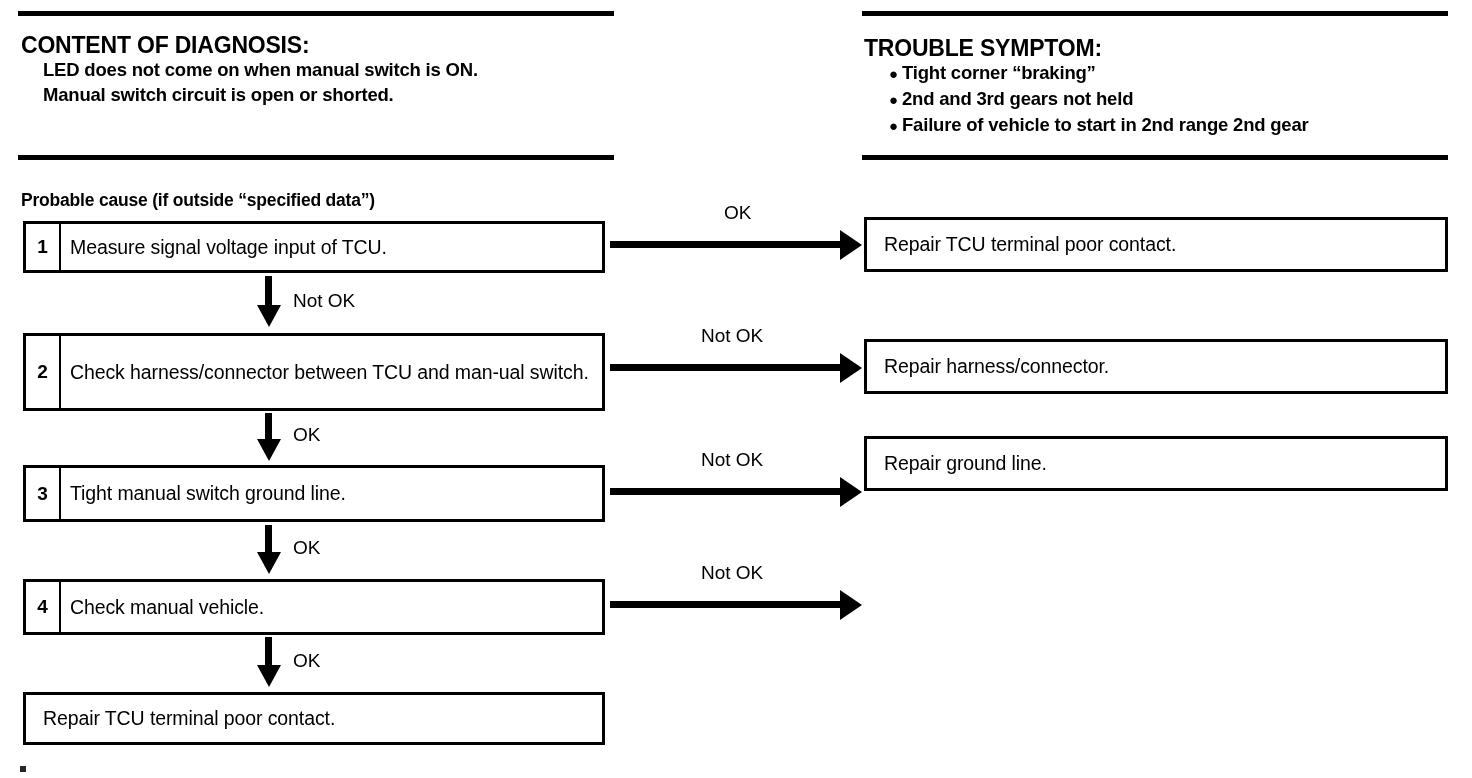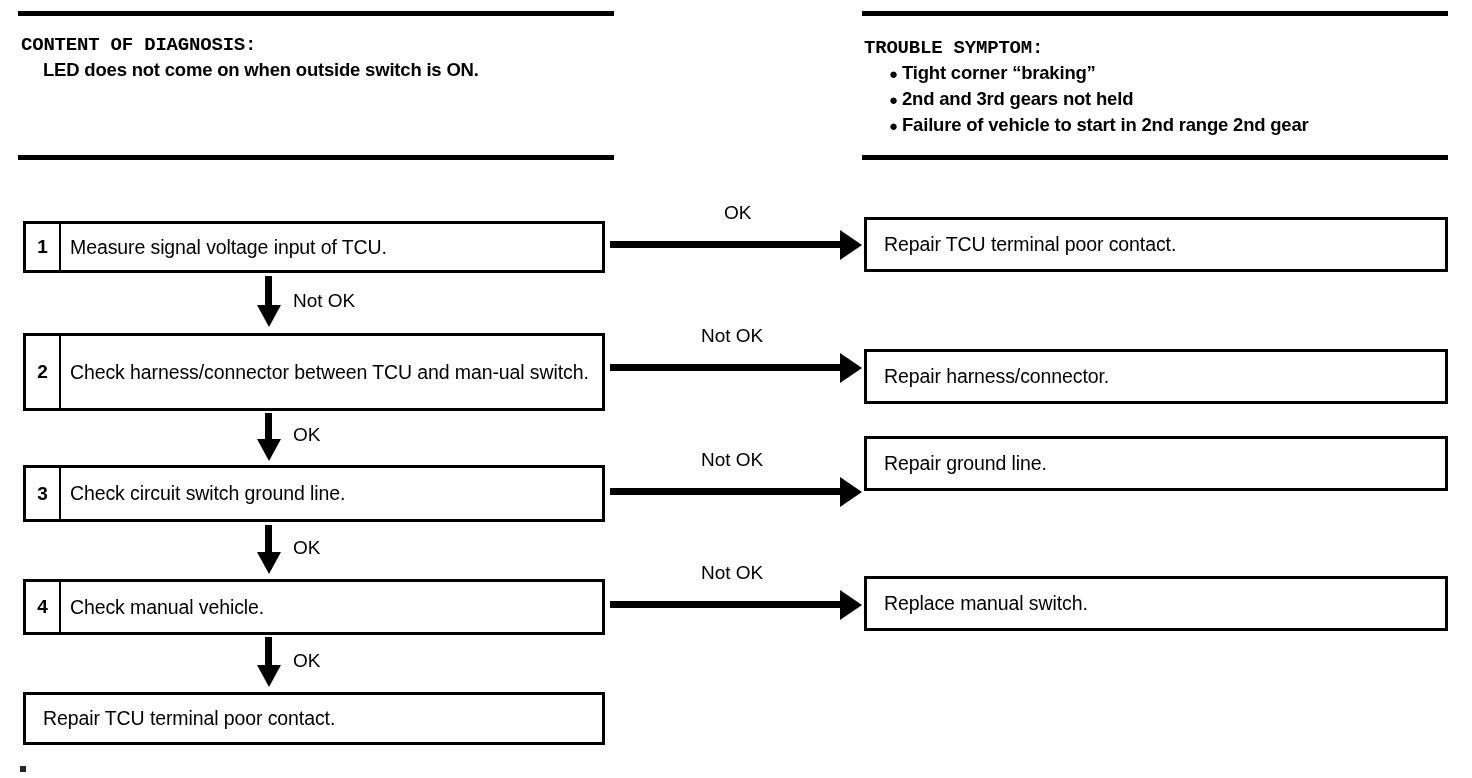--- a/index.html
+++ b/index.html
@@ -30,24 +30,23 @@
   .rule-right-top  { left: 862px; top: 11px;  width: 586px; }
   .rule-right-mid  { left: 862px; top: 155px; width: 586px; }
 
   
   .hdr {
     position: absolute;
     font-weight: bold;
     letter-spacing: -0.2px;
   }
   .hdr-title {
-    font-size: 19px;
+    font-size: 23px;
     line-height: 24px;
     white-space: nowrap;
-    font-family: Liberation Mono, monospace;
   }
   .hdr-line {
     font-size: 18.5px;
     line-height: 25px;
     white-space: nowrap;
   }
   #content-of-diagnosis { left: 21px; top: 33px; }
   #content-of-diagnosis .hdr-line { margin-left: 22px; }
 
   #trouble-symptom { left: 864px; top: 36px; }
@@ -112,21 +111,21 @@
   .left-box  { left: 23px; width: 582px; }
   #step-box-1 { top: 221px;  height: 52px; }
   #step-box-2 { top: 333px;  height: 78px; }
   #step-box-3 { top: 465px;  height: 57px; }
   #step-box-4 { top: 579px;  height: 56px; }
   #final-box  { top: 692px;  height: 53px; }
 
   
   .right-box { left: 864px; width: 584px; }
   #result-box-1 { top: 217px; height: 55px; }
-  #result-box-2 { top: 339px; height: 55px; margin-top: 10px; }
+  #result-box-2 { top: 339px; height: 55px; }
   #result-box-3 { top: 436px; height: 55px; }
   #result-box-4 { top: 576px; height: 55px; }
 
   
   .v-conn {
     position: absolute;
     width: 60px;
   }
   .v-stem {
     position: absolute;
@@ -196,75 +195,74 @@
 
 <div id="page">
 
   <div class="rule rule-left-top"></div>
   <div class="rule rule-left-mid"></div>
   <div class="rule rule-right-top"></div>
   <div class="rule rule-right-mid"></div>
 
   <div class="hdr" id="content-of-diagnosis">
     <div class="hdr-title">CONTENT OF DIAGNOSIS:</div>
-    <div class="hdr-line">LED does not come on when outside switch is ON.</div>
+    <div class="hdr-line">LED does not come on when manual switch is ON.</div>
+    <div class="hdr-line">Manual switch circuit is open or shorted.</div>
   </div>
 
   <div class="hdr" id="trouble-symptom">
     <div class="hdr-title">TROUBLE SYMPTOM:</div>
     <div class="bullet-row">
       <span class="bullet-dot">●</span>
       <span>Tight corner “braking”</span>
     </div>
     <div class="bullet-row">
       <span class="bullet-dot">●</span>
       <span>2nd and 3rd gears not held</span>
     </div>
     <div class="bullet-row">
       <span class="bullet-dot">●</span>
       <span>Failure of vehicle to start in 2nd range 2nd gear</span>
     </div>
   </div>
 
+  <div id="probable-cause">Probable cause (if outside “specified data”)</div>
 
   <div class="box left-box" id="step-box-1">
     <div class="box-num">1</div>
     <div class="box-text">Measure signal voltage input of TCU.</div>
   </div>
 
   <div class="box left-box" id="step-box-2">
     <div class="box-num">2</div>
     <div class="box-text">Check harness/connector between TCU and man-ual switch.</div>
   </div>
 
   <div class="box left-box" id="step-box-3">
     <div class="box-num">3</div>
-    <div class="box-text">Check circuit switch ground line.</div>
+    <div class="box-text">Tight manual switch ground line.</div>
   </div>
 
   <div class="box left-box" id="step-box-4">
     <div class="box-num">4</div>
     <div class="box-text">Check manual vehicle.</div>
   </div>
 
   <div class="box left-box" id="final-box">
     <div class="box-text plain">Repair TCU terminal poor contact.</div>
   </div>
 
   <div class="box right-box" id="result-box-1">
     <div class="box-text plain">Repair TCU terminal poor contact.</div>
   </div>
   <div class="box right-box" id="result-box-2">
     <div class="box-text plain">Repair harness/connector.</div>
   </div>
   <div class="box right-box" id="result-box-3">
     <div class="box-text plain">Repair ground line.</div>
-  </div>
-  <div class="box right-box" id="result-box-4">
-    <div class="box-text plain">Replace manual switch.</div>
   </div>
 
   <div class="v-conn" style="left:238px; top:276px; height:57px;">
     <div class="v-stem" style="height:35px;"></div>
     <div class="v-head" style="top:29px;"></div>
     <div class="v-label" style="top:15px;">Not OK</div>
   </div>
 
   <div class="v-conn" style="left:238px; top:413px; height:52px;">
     <div class="v-stem" style="height:32px;"></div>

